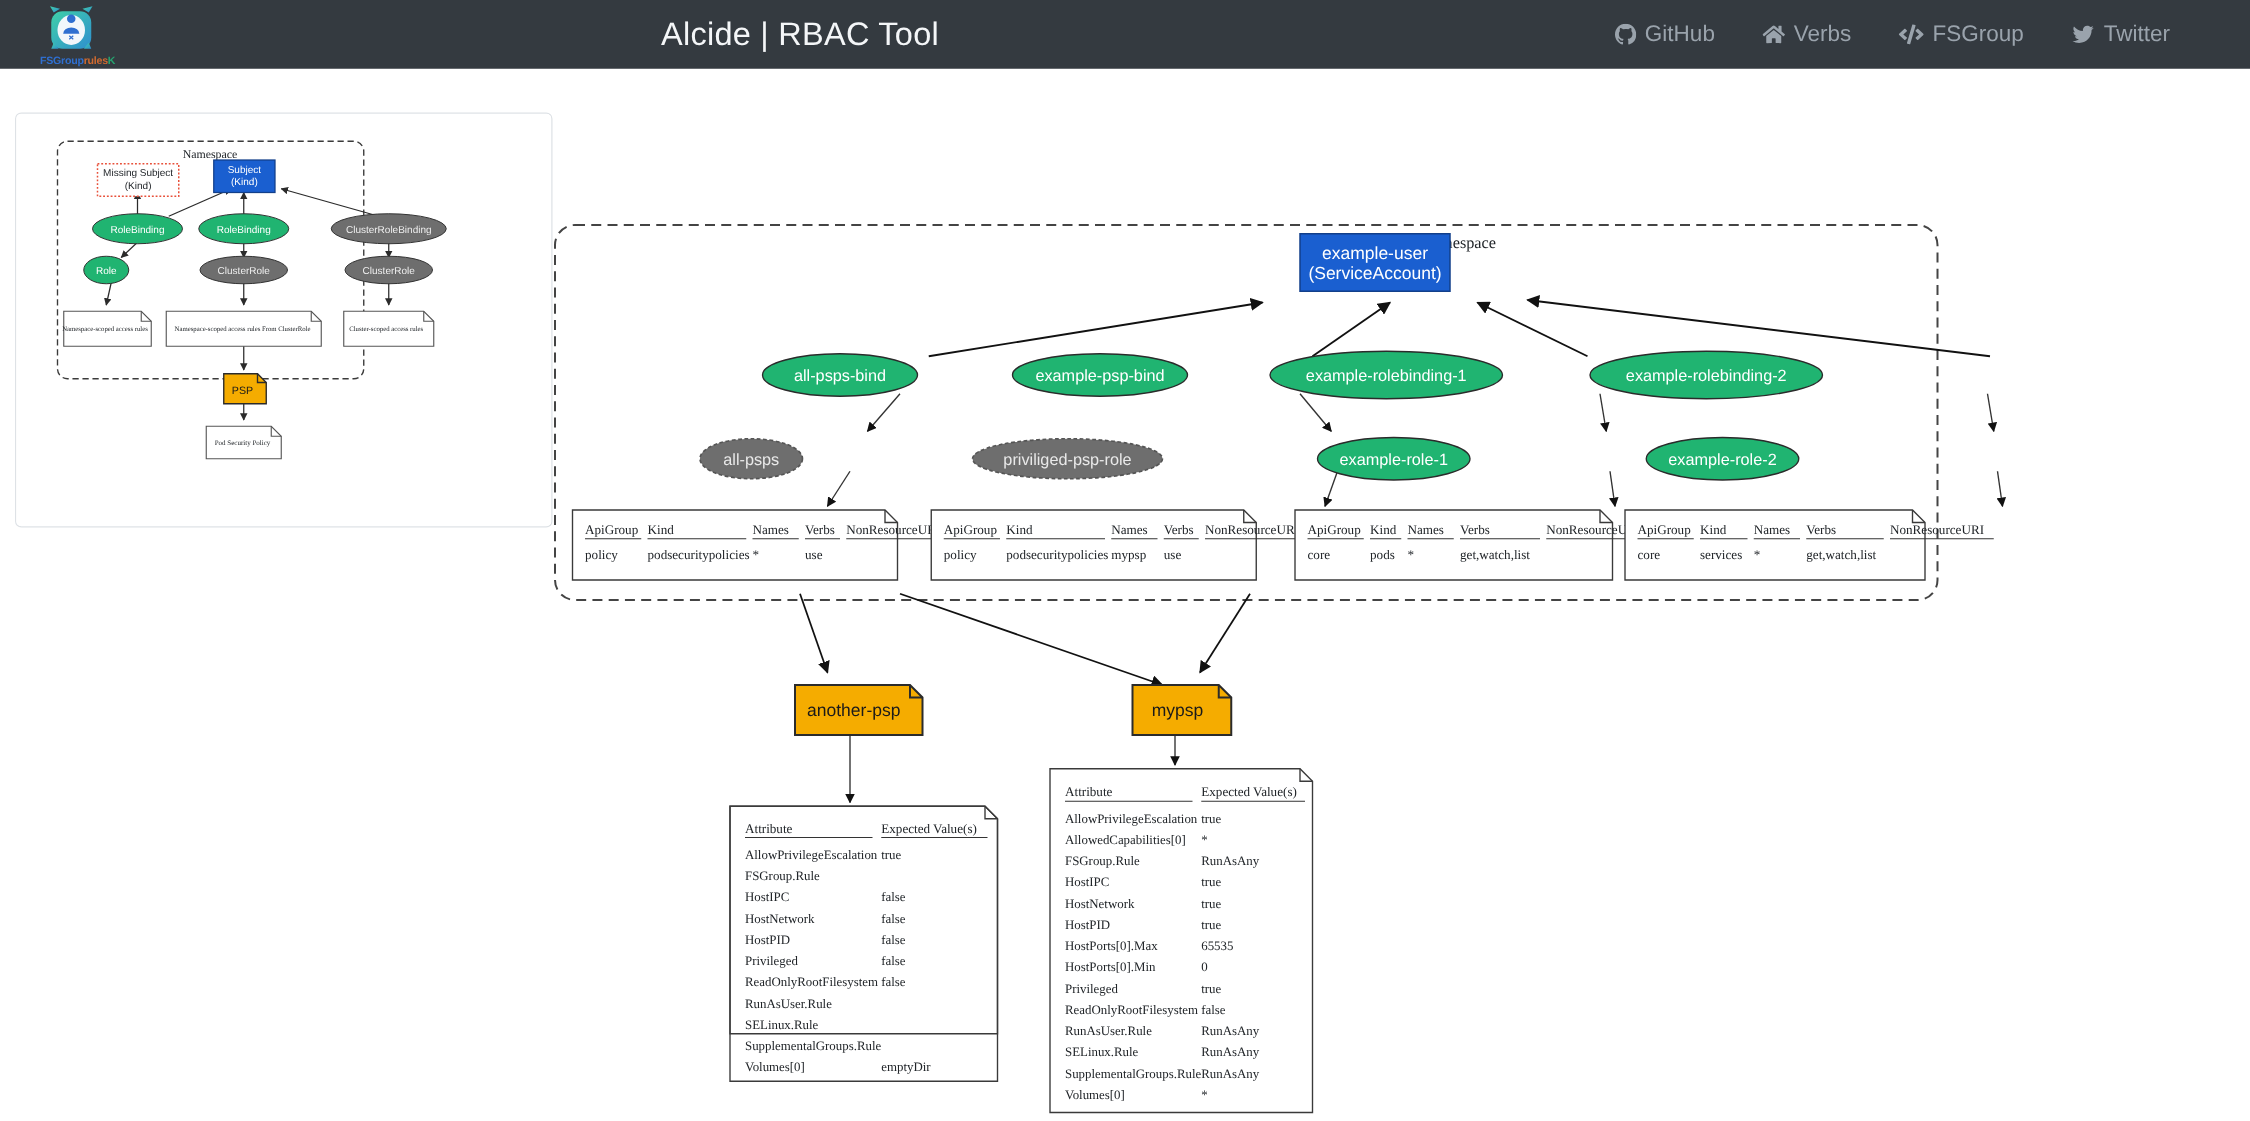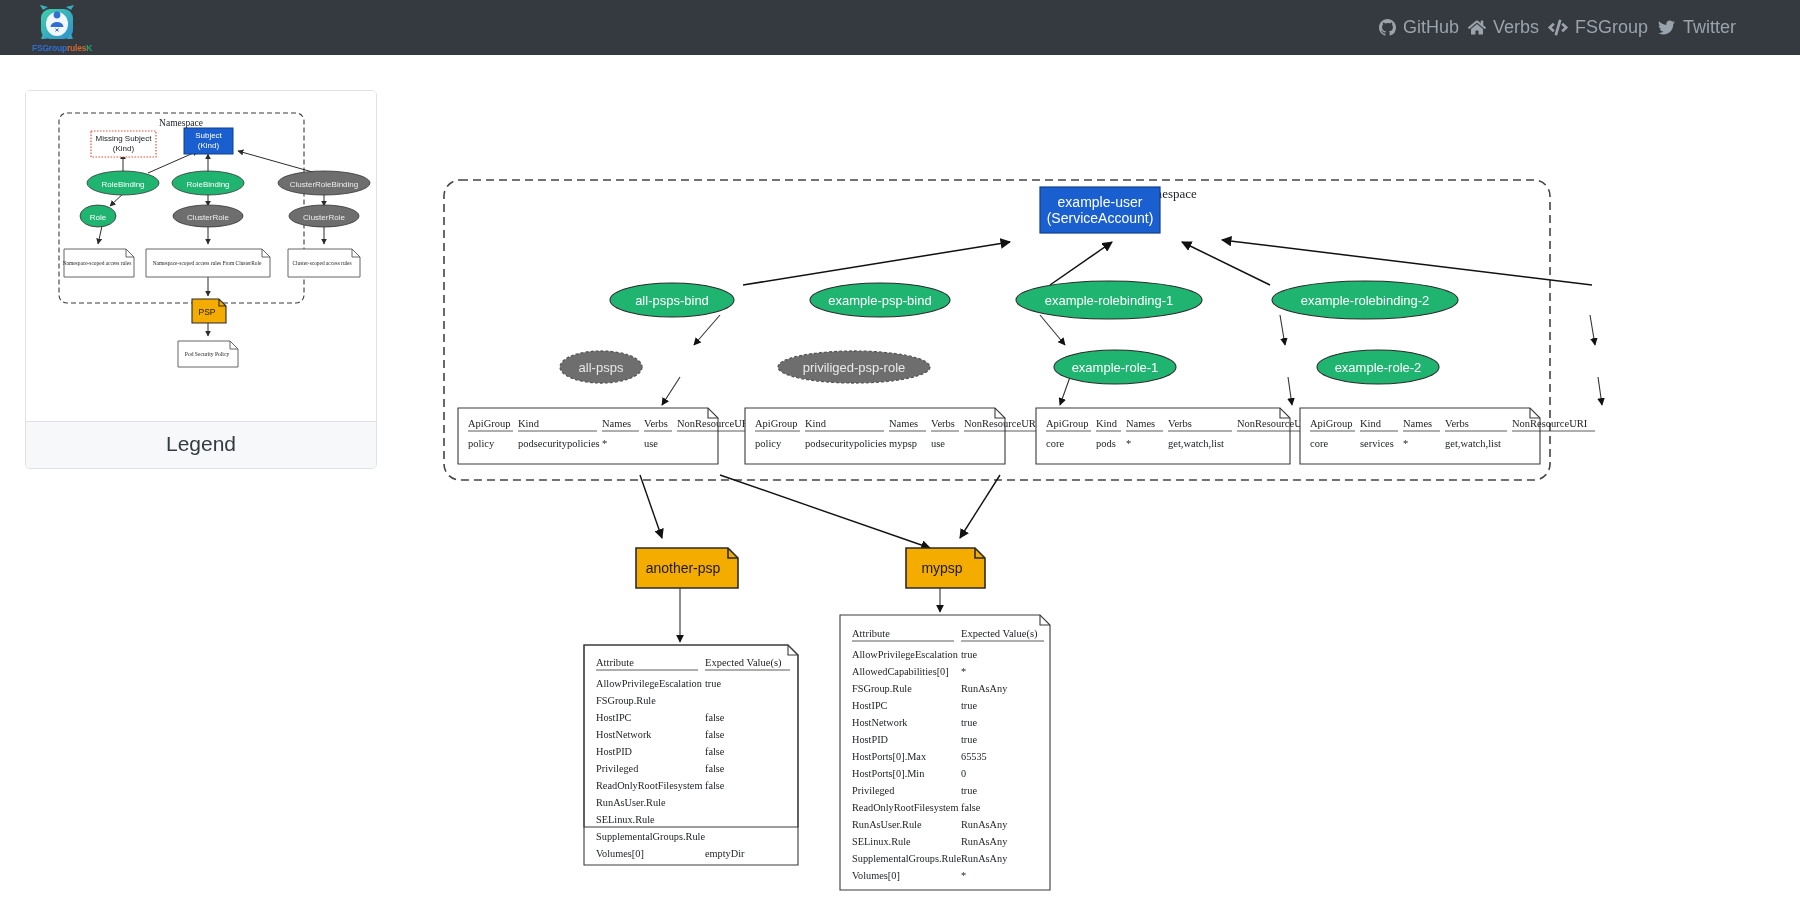--- a/index.html
+++ b/index.html
@@ -52,21 +52,21 @@
     font-weight: 400;
     letter-spacing: 0.2px;
     pointer-events: none;
   }
   .navbar-title .inner { display: inline-block; margin-left: -520px; }
 
   .nav-links {
     margin-left: auto;
     display: flex;
     align-items: flex-start;
-    gap: 9px;
+    gap: 38px;
     position: relative;
     z-index: 2;
     padding-right: 40px;
   }
   .nav-link {
     color: #9aa3ac;
     font-size: 18px;
     text-decoration: none;
     display: flex;
     align-items: center;
@@ -74,26 +74,25 @@
     white-space: nowrap;
   }
   .nav-ico { display: inline-flex; align-items: center; }
   .nav-ico svg { display: block; fill: #9aa3ac; }
 
   
   .legend-card {
     position: absolute;
     left: 12px;
     top: 90px;
-    width: 352px;
+    width: 430px;
     border: 1px solid #dee2e6;
     border-radius: 5px;
     background: #fff;
     overflow: hidden;
-    margin-left: 13px;
   }
   .legend-body {
     height: 330px;
     position: relative;
     background: #fff;
   }
   .legend-footer {
     border-top: 1px solid #dee2e6;
     background: #f7f8f9;
     text-align: center;
@@ -136,20 +135,23 @@
       <circle cx="20" cy="26" r="2.6" fill="#f2f7fb"></circle>
       <path d="M18.4 24.6 l3.2 2.8 M21.6 24.6 l-3.2 2.8" stroke="#2f6fd0" stroke-width="1"></path>
       <path d="M6 30 l-2 5 h6 z" fill="url(#bg1)"></path>
       <path d="M34 30 l2 5 h-6 z" fill="url(#bg1)"></path>
     </svg>
     <div class="logo-text">
       <span class="b1">FSGroup</span><span class="b2">rules</span><span class="b3">K</span>
     </div>
   </div>
 
+  <div class="navbar-title">
+    <span class="inner">Alcide | RBAC Tool</span>
+  </div>
 
   <nav class="nav-links">
     <a class="nav-link" href="#">
       <span class="nav-ico">
         <svg width="17" height="17" viewBox="0 0 16 16">
             <path d="M8 0C3.58 0 0 3.58 0 8c0 3.54 2.29 6.53 5.47 7.59.4.07.55-.17.55-.38 0-.19-.01-.82-.01-1.49-2.01.37-2.53-.49-2.69-.94-.09-.23-.48-.94-.82-1.13-.28-.15-.68-.52-.01-.53.63-.01 1.08.58 1.23.82.72 1.21 1.87.87 2.33.66.07-.52.28-.87.51-1.07-1.78-.2-3.64-.89-3.64-3.95 0-.87.31-1.59.82-2.15-.08-.2-.36-1.02.08-2.12 0 0 .67-.21 2.2.82a7.4 7.4 0 0 1 2-.27c.68 0 1.36.09 2 .27 1.53-1.04 2.2-.82 2.2-.82.44 1.1.16 1.92.08 2.12.51.56.82 1.27.82 2.15 0 3.07-1.87 3.75-3.65 3.95.29.25.54.73.54 1.48 0 1.07-.01 1.93-.01 2.2 0 .21.15.46.55.38A8.01 8.01 0 0 0 16 8c0-4.42-3.58-8-8-8z"></path>
           </svg>
       </span>
       <span>GitHub</span>
     </a>
@@ -273,21 +275,20 @@
         <text x="181" y="224" font-size="8.5" text-anchor="middle" fill="#1a1a1a">PSP</text>
       </g>
 
       <g>
         <path d="M152 250 H204 L212 258 V276 H152 Z" fill="#fff" stroke="#555" stroke-width="0.9"></path>
         <path d="M204 250 V258 H212" fill="none" stroke="#555" stroke-width="0.9"></path>
         <text class="serif" x="181" y="265" font-size="5.6" text-anchor="middle" fill="#212529">Pod Security Policy</text>
       </g>
     </svg>
   </div>
-  <div class="legend-footer">Legend</div>
 </div>
 
 <div class="graph-area">
   <svg class="flow" width="1360" height="840" viewBox="0 0 1360 840">
     <defs>
       <marker id="ar" viewBox="0 0 10 10" refX="9" refY="5" markerWidth="7" markerHeight="7" orient="auto-start-reverse">
         <path d="M 0 0 L 10 5 L 0 10 z" fill="#111"></path>
       </marker>
     </defs>
 

